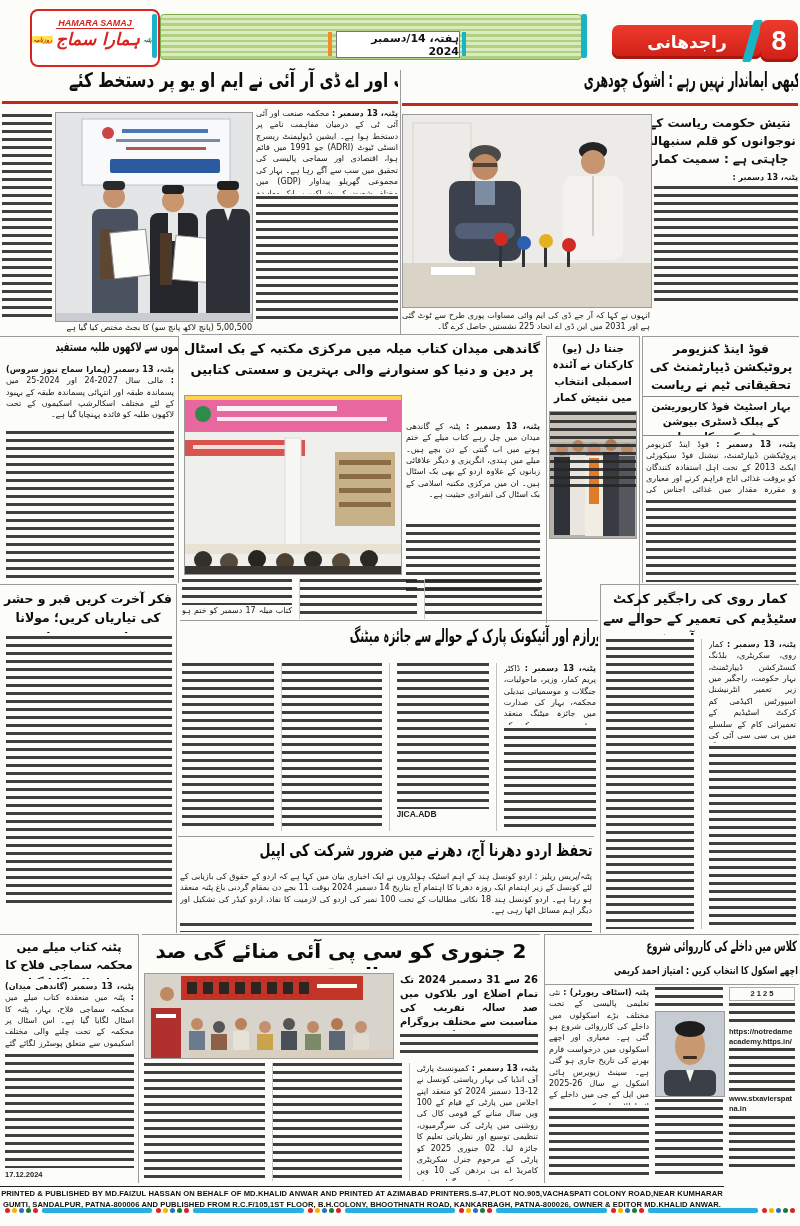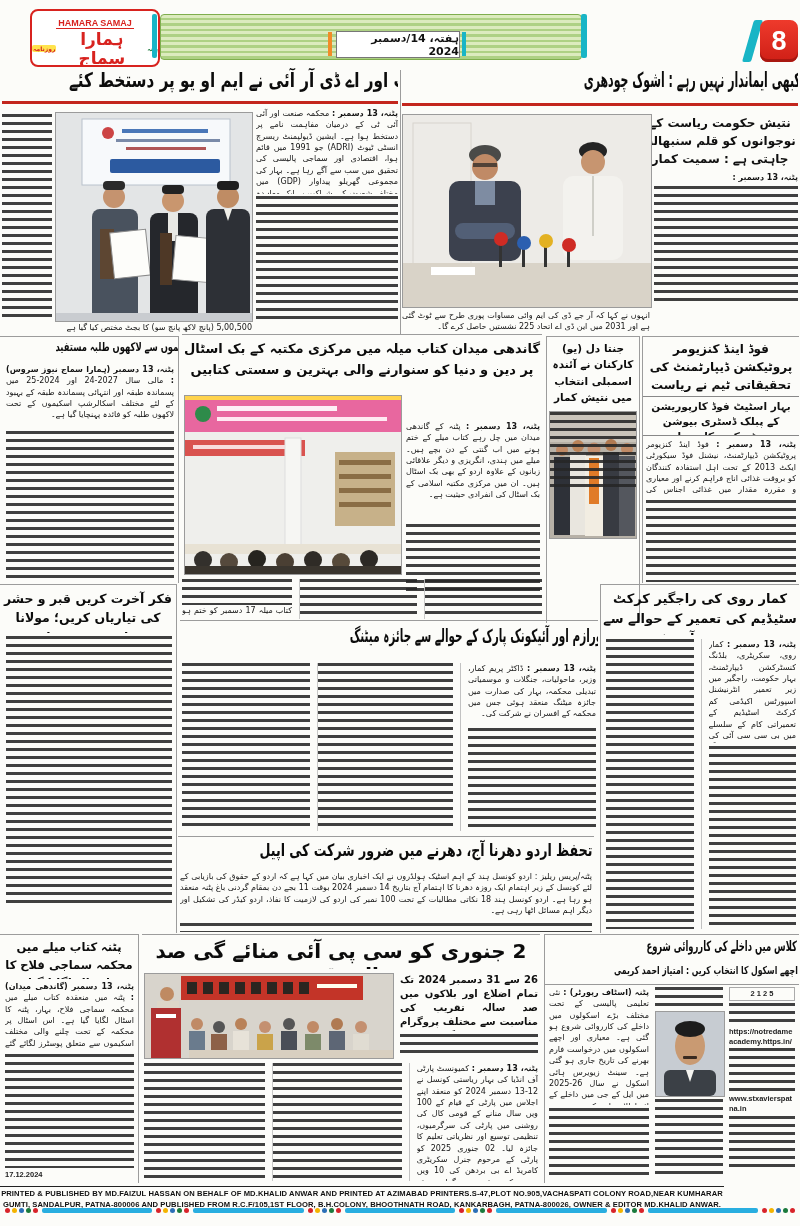--- a/index.html
+++ b/index.html
@@ -44,37 +44,38 @@
   .dg i:nth-child(1){background:#d8232a}.dg i:nth-child(2){background:#f4b400}
   .dg i:nth-child(3){background:#2b6fb7}.dg i:nth-child(4){background:#1a7a3c}
   .dg i:nth-child(5){background:#d8232a}
   .vrule{position:absolute;width:1px;background:#9c9c9c;}
 </style>
 </head>
 <body>
 
 <div class="page">
 
-  <div class="abs masthead" style="left:30px;top:9px;width:126px;height:54px;">
+  <div class="abs masthead" style="left:30px;top:9px;width:126px;height:54px;font-style:italic;">
     <div class="latin" style="font-weight:bold;font-size:9px;color:#d8231f;margin-top:2px;border-bottom:1px solid #d8231f;display:inline-block;padding:0 2px;">HAMARA SAMAJ</div>
-    <div style="display:flex;align-items:center;justify-content:flex-end;gap:3px;">
+    <div style="display:flex;align-items:center;justify-content:flex-start;gap:3px;">
       <span class="u" style="font-size:6px;background:#ffe34d;color:#d8231f;font-weight:bold;padding:0 1px;border-radius:2px;">روزنامہ</span>
       <span class="u" style="font-size:17px;font-weight:bold;color:#d8231f;line-height:1.1;">ہمارا سماج</span>
       <span class="u" style="font-size:6px;color:#1a7a3c;font-weight:bold;">پٹنہ</span>
     </div>
     
   </div>
 
   <div class="abs teal" style="left:152px;top:14px;width:5px;height:44px;border-radius:2px;"></div>
   <div class="abs band" style="left:160px;top:14px;width:420px;height:44px;"></div>
   <div class="abs teal" style="left:581px;top:14px;width:6px;height:44px;border-radius:2px;"></div>
   <div class="abs" style="left:328px;top:32px;width:4px;height:24px;background:#f28c28;"></div>
   <div class="abs datebox u" style="left:336px;top:31px;width:122px;height:25px;">ہفتہ، 14/دسمبر 2024</div>
   <div class="abs" style="left:462px;top:32px;width:4px;height:24px;background:#19b5c6;"></div>
 
+  <div class="abs redbox u" style="left:612px;top:25px;width:150px;height:34px;font-size:17px;">راجدھانی</div>
   <div class="abs teal" style="left:748px;top:20px;width:9px;height:42px;transform:skewX(-16deg);border-radius:2px;"></div>
   <div class="abs redbox latin" style="left:760px;top:20px;width:38px;height:42px;font-size:27px;border-radius:8px;">8</div>
 
   <section class="art" style="left:2px;top:68px;width:396px;height:266px;">
     <h2 class="hl u redline" style="font-size:20px;height:30px;">
       <span class="sq" style="transform:scaleX(.76);">محکمہ صنعت اور اے ڈی آر آئی نے ایم او یو پر دستخط کئے</span>
     </h2>
     <div class="abs tx" style="left:0;top:46px;width:50px;height:206px;"></div>
     <div class="ph" style="left:53px;top:44px;width:196px;height:208px;">
       <svg viewBox="0 0 196 208">
@@ -247,20 +248,24 @@
     <div class="tx" style="height:268px;margin:3px 4px 0 6px;"></div>
   </section>
 
   <section class="art rt" style="left:180px;top:620px;width:418px;height:214px;">
     <h2 class="hl u" style="font-size:18px;height:34px;padding-top:4px;">
       <span class="sq" style="transform:scaleX(.58);">وزیر ڈاکٹر پریم کمار کی صدارت میں ایکوٹورازم اور آئیکونک پارک کے حوالے سے جائزہ میٹنگ</span>
     </h2>
     <div class="cols" style="height:168px;margin:4px 2px 0 2px;">
       <div class="tx"></div>
       <div class="tx"></div>
+      <div>
+        <div class="tx" style="height:146px;"></div>
+        <p class="url" style="font-size:8.5px;">JICA.ADB</p>
+      </div>
       <div>
         <p class="snip u" style="height:62px;">
           <span class="dl">پٹنہ، 13 دسمبر :</span>
           <span>ڈاکٹر پریم کمار، وزیر، ماحولیات، جنگلات و موسمیاتی تبدیلی محکمہ، بہار کی صدارت میں جائزہ میٹنگ منعقد ہوئی جس میں محکمہ کے افسران نے شرکت کی۔</span>
         </p>
         <div class="tx" style="height:102px;margin-top:3px;"></div>
       </div>
     </div>
   </section>
 

